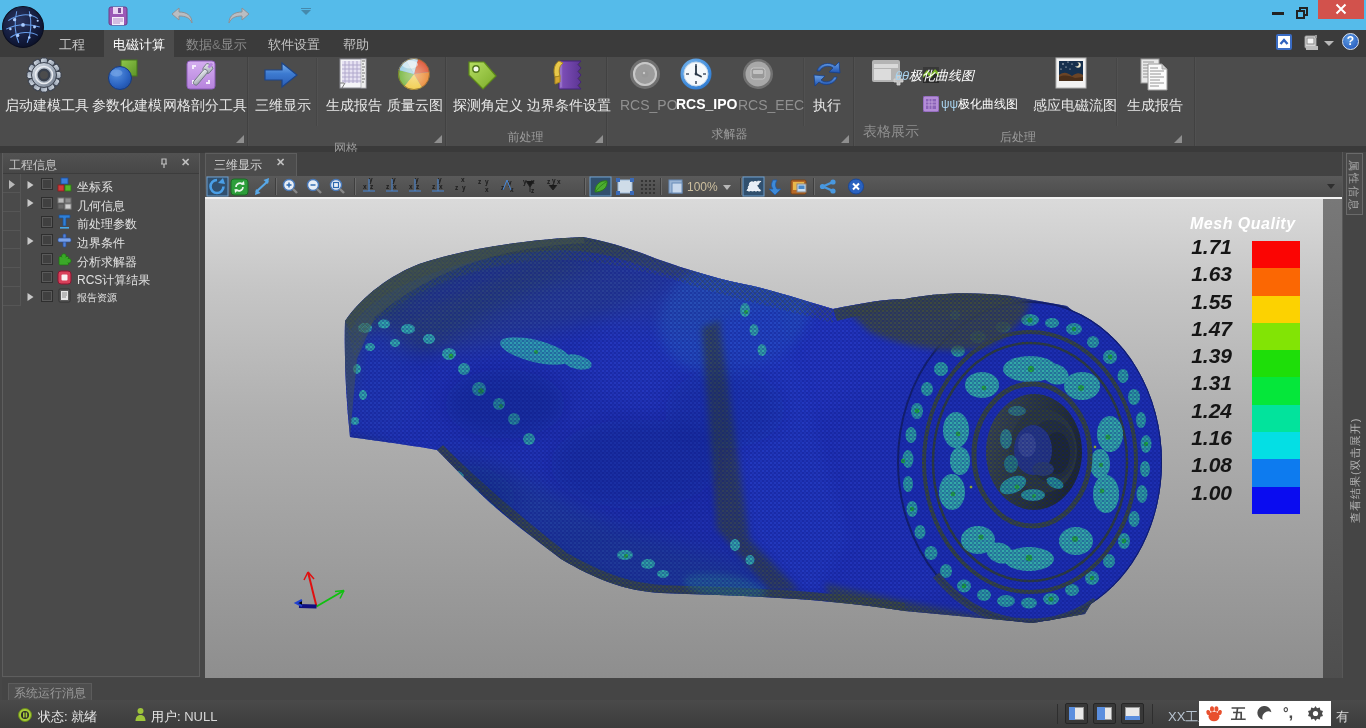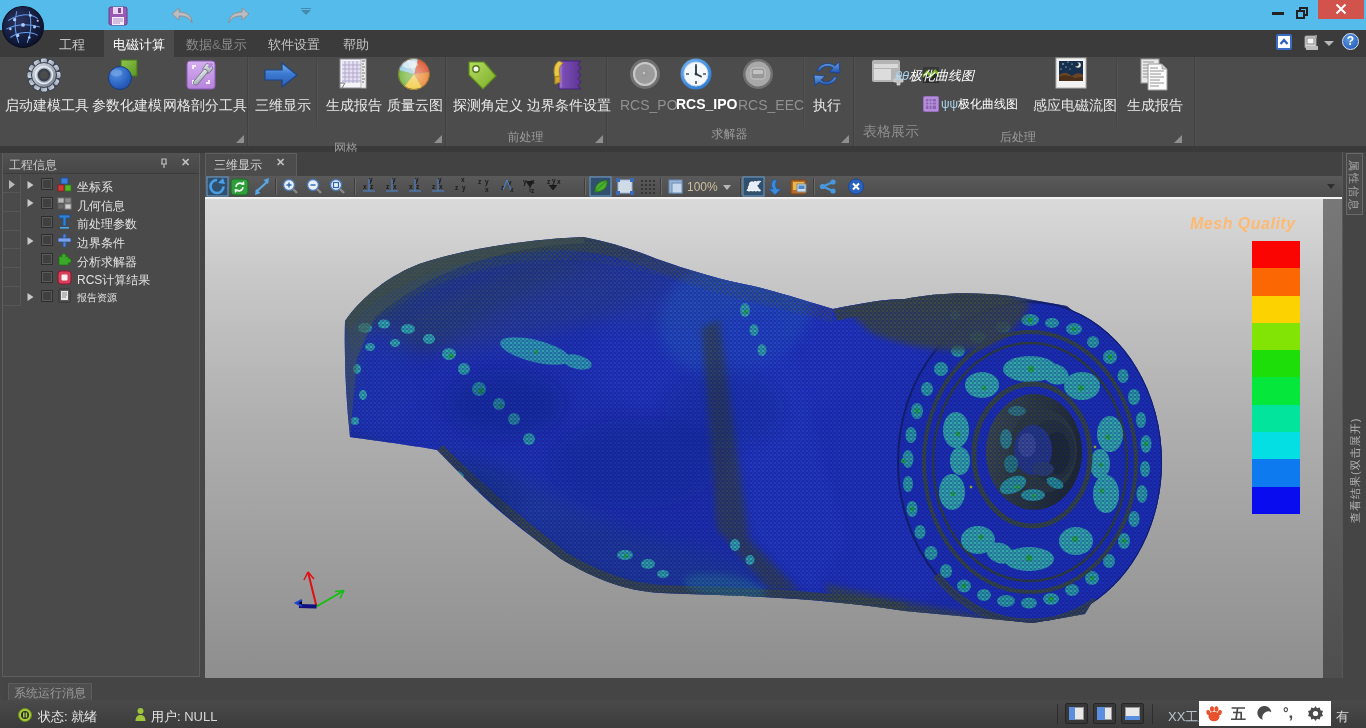--- a/index.html
+++ b/index.html
@@ -899,21 +899,24 @@
     <g stroke-width="2">
       <path d="M111.5,407.5 L103,373" stroke="#e01010"></path>
       <path d="M103,373 l-4,8 M103,373 l6,7" stroke="#e01010" stroke-width="1.5"></path>
       <path d="M111.5,407.5 L139,391.5" stroke="#10c010"></path>
       <path d="M139,391.5 l-9,1 M139,391.5 l-4,8" stroke="#10c010" stroke-width="1.5"></path>
       <path d="M111.5,407.5 L94,407" stroke="#101080" stroke-width="4"></path>
       <path d="M97,401 l-6,3 6,3" stroke="#2040d0" stroke-width="2"></path>
     </g>
   </svg>
 
-  <div class="abs" style="left:1190px;top:215px;width:110px;font-size:16px;font-weight:bold;font-style:italic;color:#fdba74;letter-spacing:0.5px;">Mesh Quality</div>
+  <div class="abs" style="left:1190px;top:215px;width:110px;font-size:16px;font-weight:bold;font-style:italic;color:#ffffff;letter-spacing:0.5px;">Mesh Quality</div>
+  <div class="abs" style="left:1140px;top:233px;width:92px;text-align:right;font-size:21px;font-weight:bold;font-style:italic;color:#151515;line-height:27.3px;">
+    1.71<br>1.63<br>1.55<br>1.47<br>1.39<br>1.31<br>1.24<br>1.16<br>1.08<br>1.00
+  </div>
   <div class="abs" style="left:1252px;top:241px;width:48px;">
     <div style="height:27.3px;background:#fb0503"></div>
     <div style="height:27.3px;background:#fb6703"></div>
     <div style="height:27.3px;background:#fcd201"></div>
     <div style="height:27.3px;background:#82e405"></div>
     <div style="height:27.3px;background:#1ede09"></div>
     <div style="height:27.3px;background:#05e73a"></div>
     <div style="height:27.3px;background:#02e39c"></div>
     <div style="height:27.3px;background:#04dfe4"></div>
     <div style="height:27.3px;background:#0d7bef"></div>

